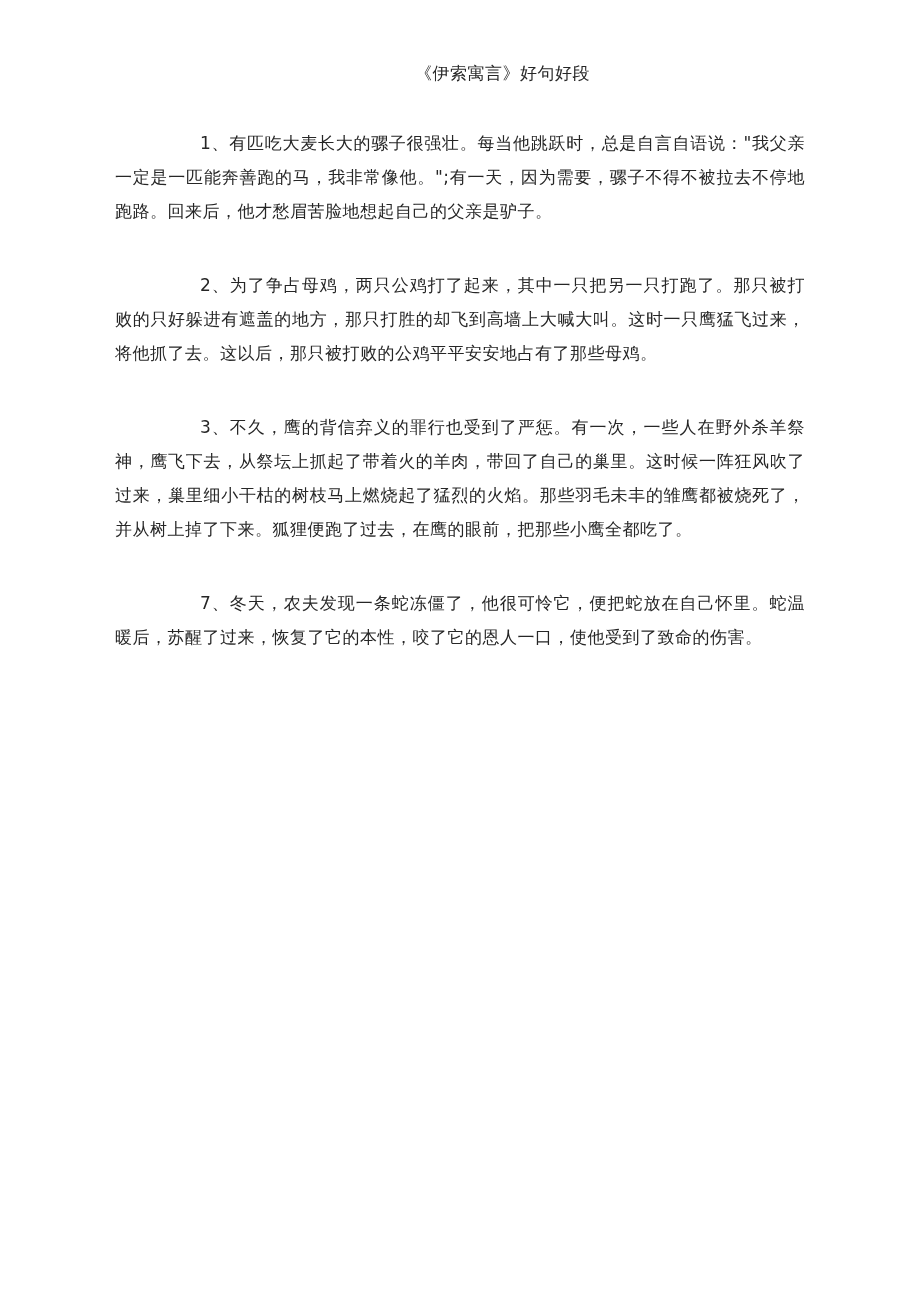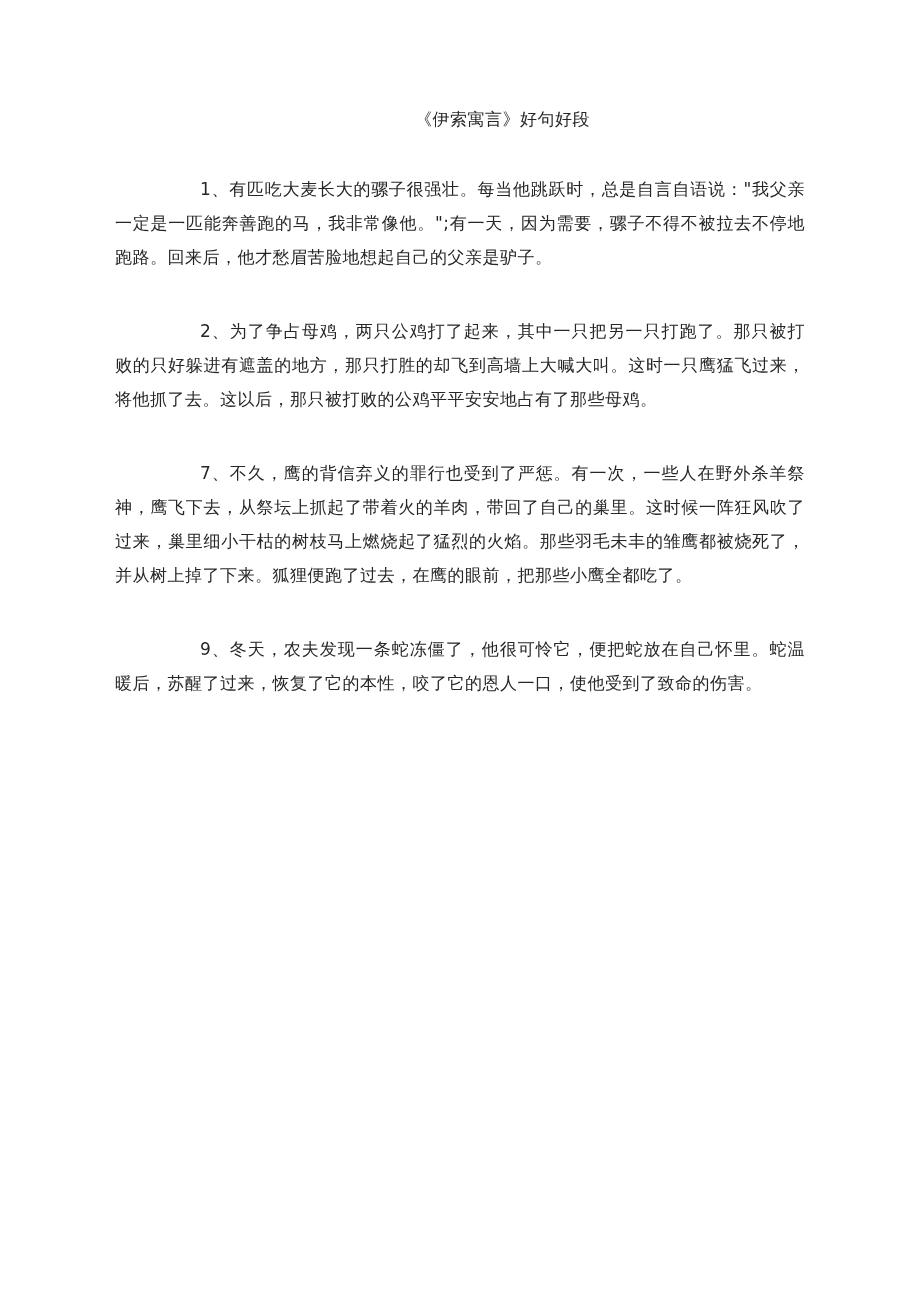--- a/index.html
+++ b/index.html
@@ -15,21 +15,21 @@
     background: #ffffff;
     overflow: hidden;
     font-family: "DejaVu Sans", "Liberation Sans", sans-serif;
     color: #262626;
   }
   .content {
     position: absolute;
     left: 115px;
     top: 0;
     width: 690px;
-    padding-top: 102px;
+    padding-top: 56px;
     box-sizing: border-box;
     font-size: 17px;
     line-height: 34px;
     letter-spacing: 0.5px;
   }
   .doc-title {
     margin: 0 0 36px 0;
     font-size: 17px;
     font-weight: normal;
     text-align: center;
@@ -44,16 +44,16 @@
   }
 </style>
 </head>
 <body>
 
 <div class="page">
   <div class="content">
     <h1 class="doc-title">《伊索寓言》好句好段</h1>
     <p class="para">1、有匹吃大麦长大的骡子很强壮。每当他跳跃时，总是自言自语说："我父亲一定是一匹能奔善跑的马，我非常像他。";有一天，因为需要，骡子不得不被拉去不停地跑路。回来后，他才愁眉苦脸地想起自己的父亲是驴子。</p>
     <p class="para">2、为了争占母鸡，两只公鸡打了起来，其中一只把另一只打跑了。那只被打败的只好躲进有遮盖的地方，那只打胜的却飞到高墙上大喊大叫。这时一只鹰猛飞过来，将他抓了去。这以后，那只被打败的公鸡平平安安地占有了那些母鸡。</p>
-    <p class="para">7、不久，鹰的背信弃义的罪行也受到了严惩。有一次，一些人在野外杀羊祭神，鹰飞下去，从祭坛上抓起了带着火的羊肉，带回了自己的巢里。这时候一阵狂风吹了过来，巢里细小干枯的树枝马上燃烧起了猛烈的火焰。那些羽毛未丰的雏鹰都被烧死了，并从树上掉了下来。狐狸便跑了过去，在鹰的眼前，把那些小鹰全都吃了。</p>
-    <p class="para">9、冬天，农夫发现一条蛇冻僵了，他很可怜它，便把蛇放在自己怀里。蛇温暖后，苏醒了过来，恢复了它的本性，咬了它的恩人一口，使他受到了致命的伤害。</p>
+    <p class="para">3、不久，鹰的背信弃义的罪行也受到了严惩。有一次，一些人在野外杀羊祭神，鹰飞下去，从祭坛上抓起了带着火的羊肉，带回了自己的巢里。这时候一阵狂风吹了过来，巢里细小干枯的树枝马上燃烧起了猛烈的火焰。那些羽毛未丰的雏鹰都被烧死了，并从树上掉了下来。狐狸便跑了过去，在鹰的眼前，把那些小鹰全都吃了。</p>
+    <p class="para">7、冬天，农夫发现一条蛇冻僵了，他很可怜它，便把蛇放在自己怀里。蛇温暖后，苏醒了过来，恢复了它的本性，咬了它的恩人一口，使他受到了致命的伤害。</p>
   </div>
 </div>
 
 </body></html>

